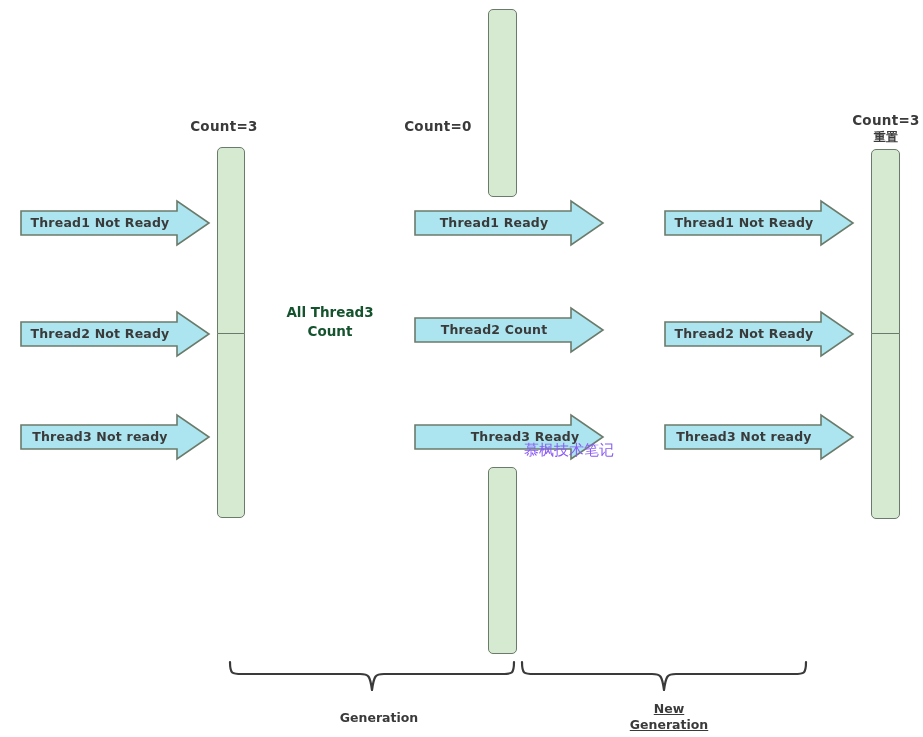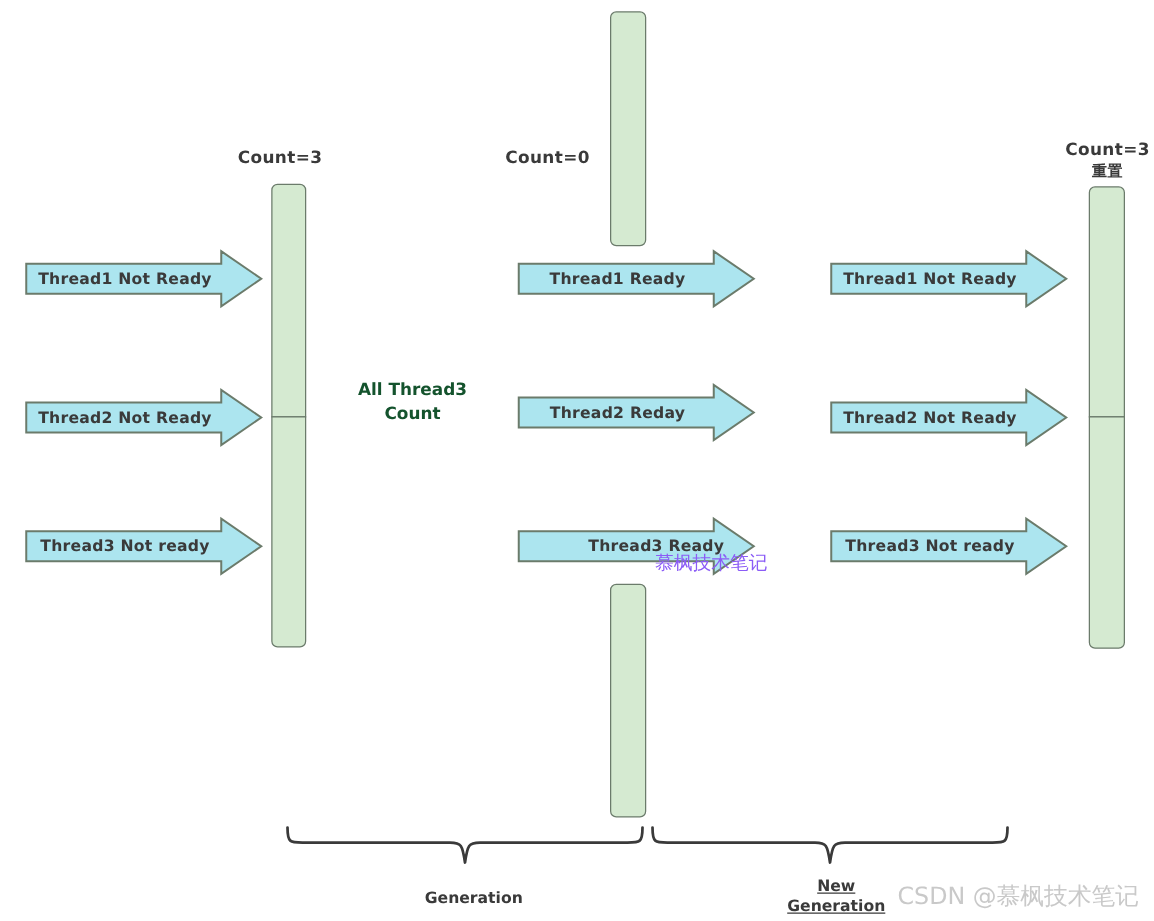--- a/index.html
+++ b/index.html
@@ -149,21 +149,21 @@
       <polygon points="1,11 157,11 157,1 189,23 157,45 157,35 1,35" fill="#ace5ef" stroke="#6b7b6b" stroke-width="1.6" stroke-linejoin="miter"></polygon>
     </svg>
   </div>
   <div class="arrow-text" style="left:414px; top:215px; width:160px;">Thread1 Ready</div>
 
   <div class="arrow" style="left:414px; top:307px; width:190px; height:46px;">
     <svg width="190" height="46" viewBox="0 0 190 46">
       <polygon points="1,11 157,11 157,1 189,23 157,45 157,35 1,35" fill="#ace5ef" stroke="#6b7b6b" stroke-width="1.6" stroke-linejoin="miter"></polygon>
     </svg>
   </div>
-  <div class="arrow-text" style="left:414px; top:322px; width:160px;">Thread2 Reday</div>
+  <div class="arrow-text" style="left:414px; top:322px; width:160px;">Thread2 Count</div>
 
   <div class="arrow" style="left:414px; top:414px; width:190px; height:46px;">
     <svg width="190" height="46" viewBox="0 0 190 46">
       <polygon points="1,11 157,11 157,1 189,23 157,45 157,35 1,35" fill="#ace5ef" stroke="#6b7b6b" stroke-width="1.6" stroke-linejoin="miter"></polygon>
     </svg>
   </div>
   <div class="arrow-text" style="left:414px; top:429px; width:160px;margin-left:31px;">Thread3 Ready</div>
 
   <div class="wm-blue" style="left:524px; top:441px;">慕枫技术笔记</div>
 
@@ -210,15 +210,14 @@
     <svg width="288" height="32" viewBox="0 0 288 32">
       <path d="M2,2 C2,14 4,14 14,14 L132,14 C141,14 142,16 144,30
                C146,16 147,14 156,14 L274,14 C284,14 286,14 286,2" fill="none" stroke="#3a3a3a" stroke-width="2.2" stroke-linecap="round" stroke-linejoin="round"></path>
     </svg>
   </div>
   <div class="brace-label" style="left:584px; top:701px; width:170px;text-decoration:underline;">
     <span>New</span><br>
     <span>Generation</span>
   </div>
 
-  <div class="wm-grey" style="left:718px; top:704px;">CSDN @慕枫技术笔记</div>
 
 </div>
 
 </body></html>

